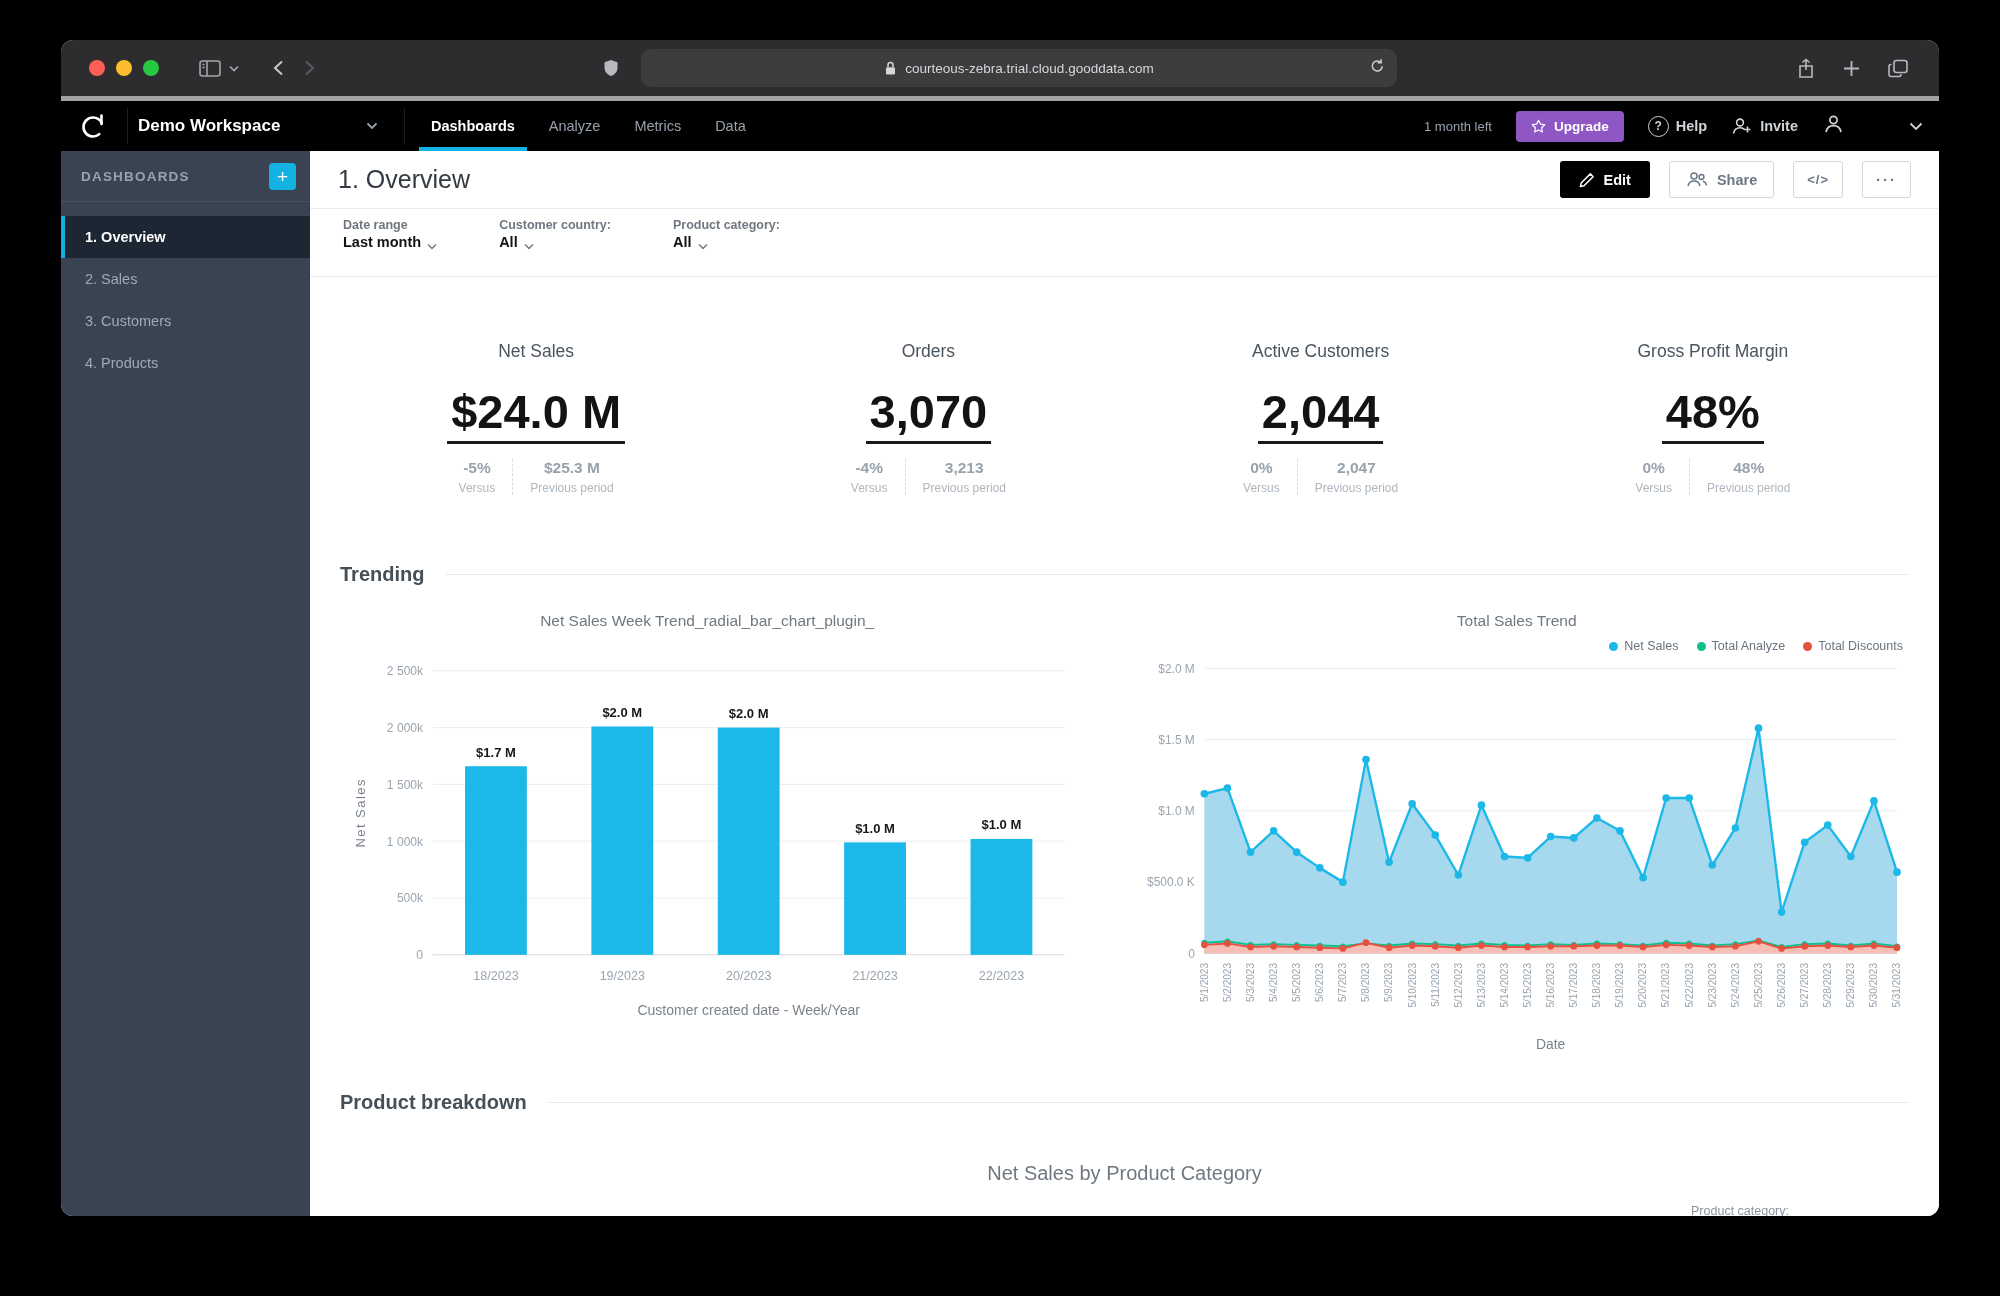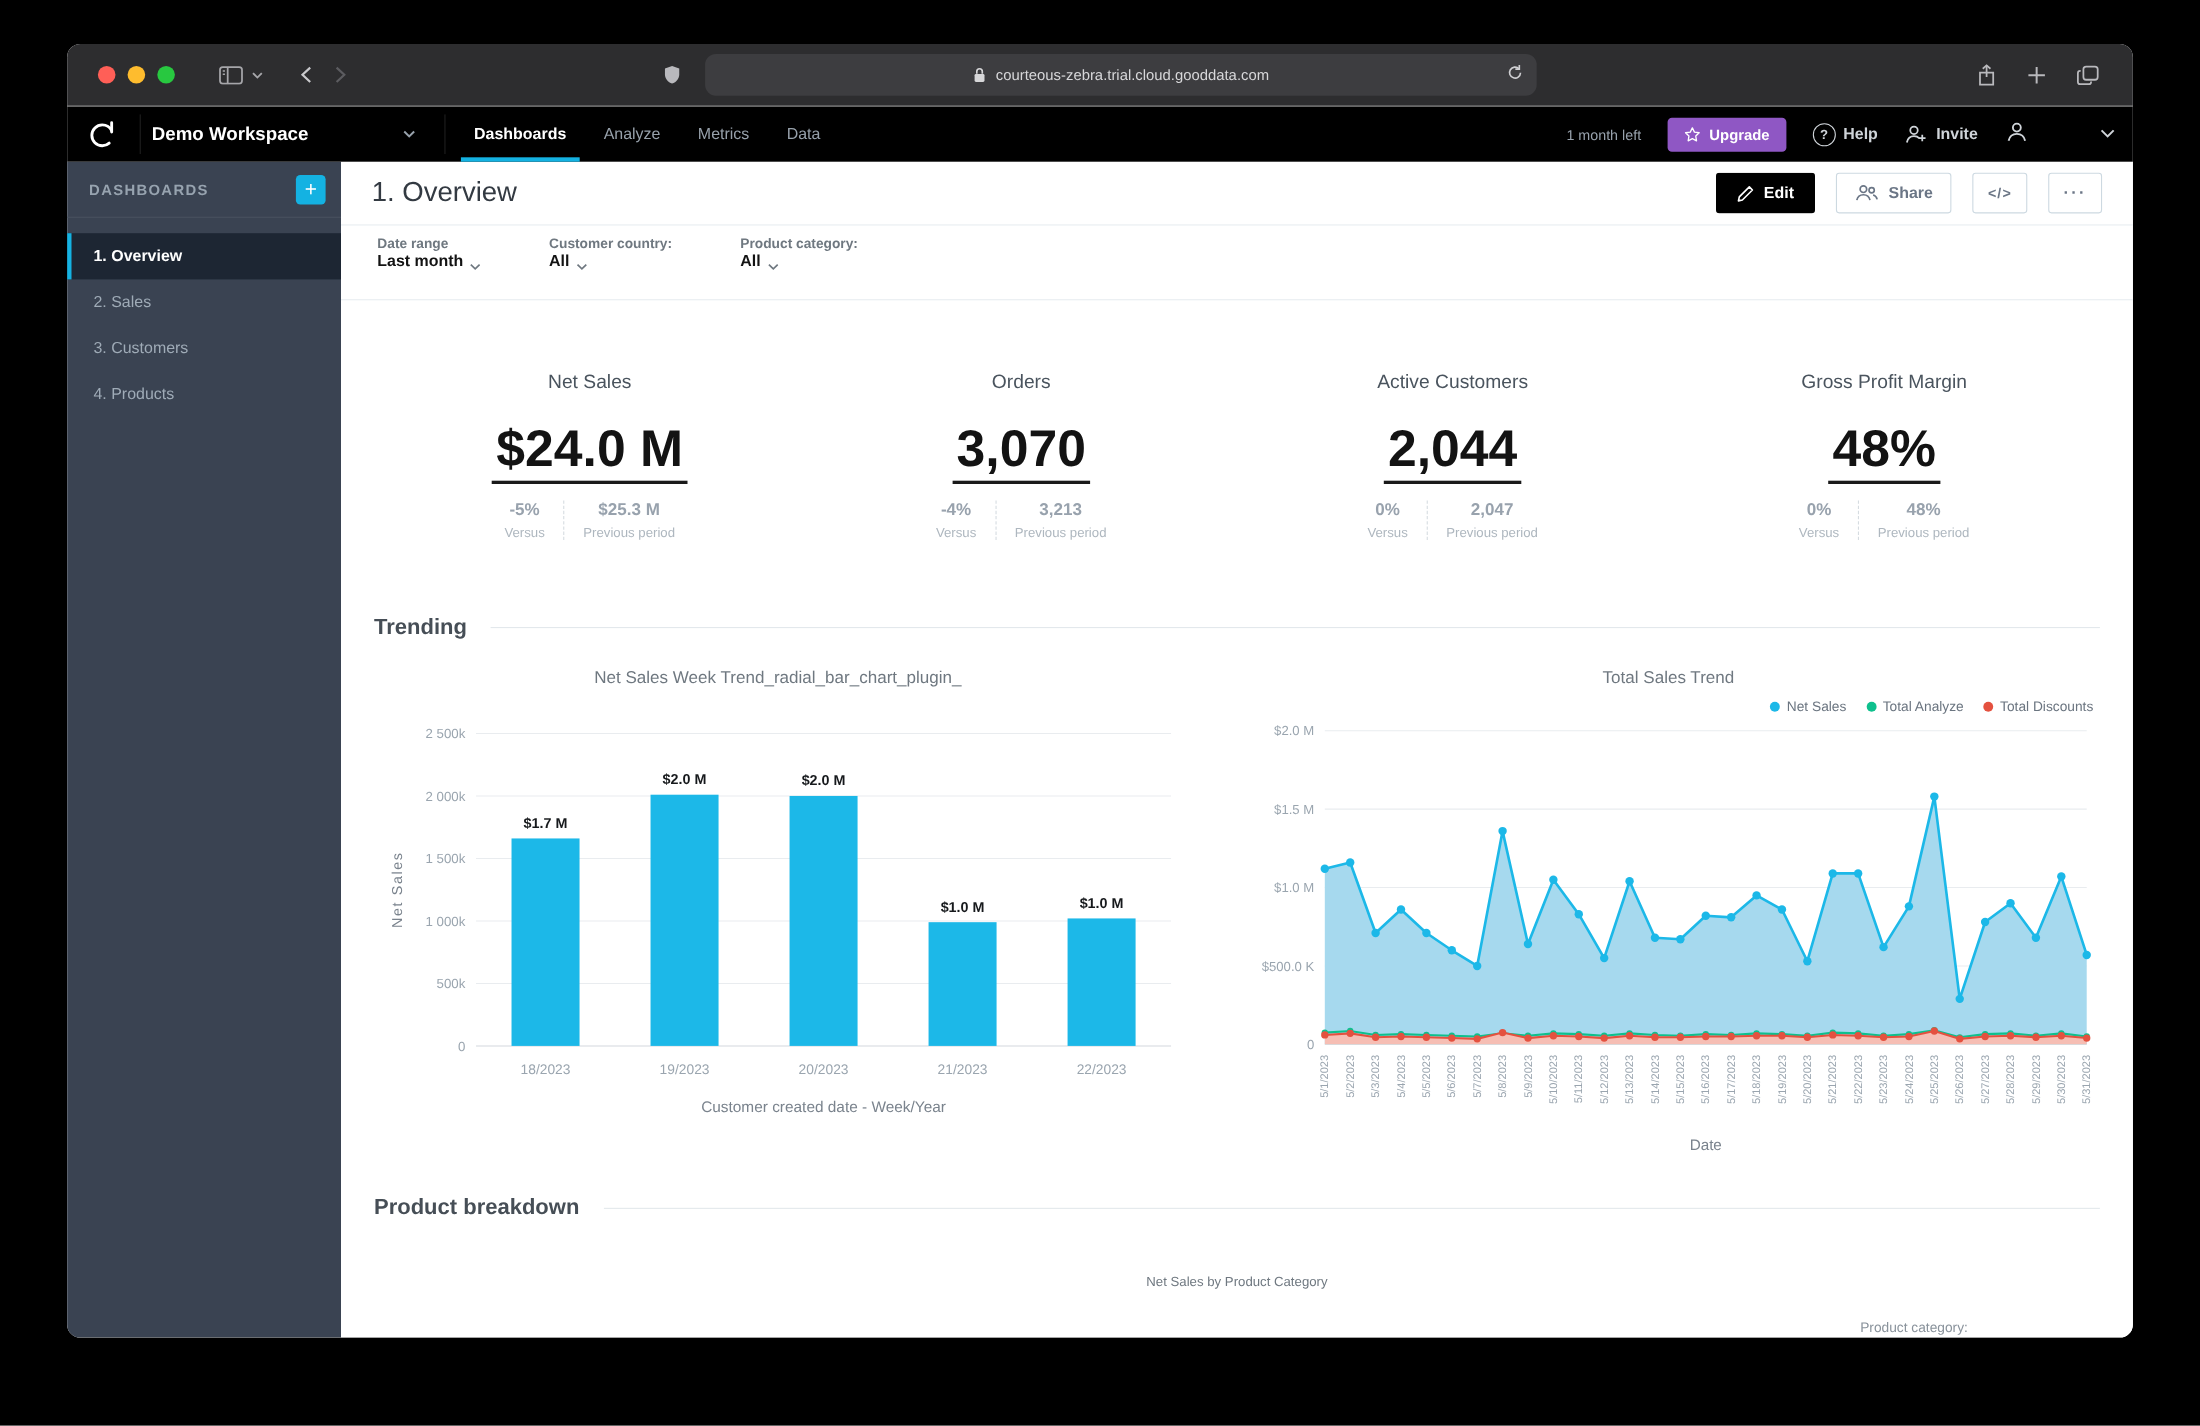--- a/index.html
+++ b/index.html
@@ -1,19 +1,19 @@
 <!DOCTYPE html>
 <html><head>
 <meta charset="utf-8">
 <style>
   html,body{margin:0;padding:0;}
   body{width:2000px;height:1296px;background:#000;font-family:"Liberation Sans",sans-serif;position:relative;overflow:hidden;}
   .window{position:absolute;left:61px;top:40px;width:1878px;height:1176px;border-radius:12px;overflow:hidden;background:#fff;box-shadow:0 20px 60px rgba(0,0,0,.6);}
   
-  .chrome{height:56px;background:#2d2d2f;display:flex;align-items:center;position:relative;border-bottom:1px solid #a3a3a3;}
+  .chrome{height:56px;background:#2d2d2f;display:flex;align-items:center;position:relative;border-bottom:5px solid #a3a3a3;}
   .tl-group{display:flex;gap:11px;padding-left:28px;}
   .tl{width:16px;height:16px;border-radius:50%;}
   .tl.red{background:#ff5f57}.tl.yellow{background:#febc2e}.tl.green{background:#28c840}
   .chrome-left{display:flex;align-items:center;gap:20px;margin-left:40px;color:#a6a6aa;}
   .chrome svg{display:block}
   .url-wrap{position:absolute;left:50%;transform:translateX(-50%);display:flex;align-items:center;gap:22px;}
   .url-pill{width:756px;height:38px;background:#3d3d40;border-radius:10px;display:flex;align-items:center;justify-content:center;gap:8px;color:#d7d7d9;font-size:13.5px;position:relative;}
   .url-reload{position:absolute;right:12px;top:9px;}
   .chrome-right{position:absolute;right:30px;display:flex;align-items:center;gap:28px;}
   
@@ -74,21 +74,21 @@
   .charts-row{display:flex;margin-top:26px;gap:3.2%;}
   .chart-panel{display:flex;flex-direction:column;}
   .chart-panel.bar{flex:0 0 46.8%;}
   .chart-panel.line{flex:0 0 50%;}
   .chart-title{text-align:center;font-size:15.5px;color:#6f7880;}
   .chart-panel.bar .chart-title{margin-bottom:6px;}
   .legend{display:flex;justify-content:flex-end;gap:18px;margin:9px 6px 0 0;}
   .legend-item{display:flex;align-items:center;gap:6px;font-size:12.5px;color:#6b7580;cursor:pointer;}
   .dot{width:9px;height:9px;border-radius:50%;}
   svg.chart{width:100%;height:auto;font-family:inherit;}
-  .pb-title{text-align:center;font-size:12px;color:#6f7880;margin-top:48px;}
+  .pb-title{text-align:center;font-size:20px;color:#6f7880;margin-top:48px;}
   .partial-filter{position:absolute;right:150px;bottom:2px;font-size:12.5px;color:#8a939c;}
 </style>
 </head>
 <body>
 
 <div class="window">
 
   <div class="chrome">
     <div class="tl-group">
       <span class="tl red"></span>

